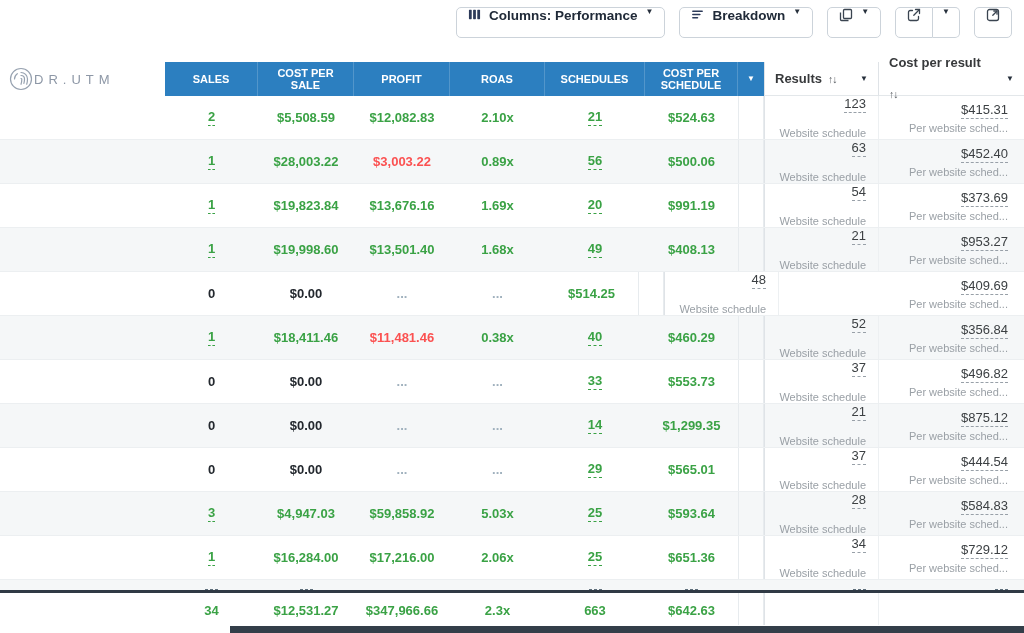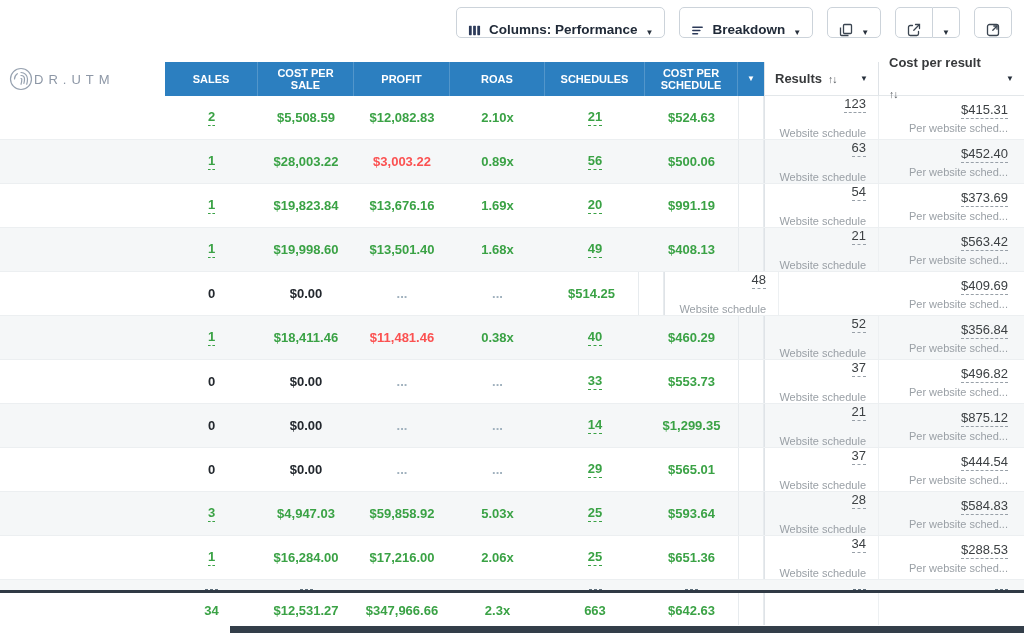--- a/index.html
+++ b/index.html
@@ -4,21 +4,21 @@
 <style>
   * { box-sizing: border-box; }
   html,body { margin:0; padding:0; }
   body {
     width:1024px; height:633px; position:relative; overflow:hidden;
     background:#fff; font-family:"Liberation Sans", sans-serif; color:#202a38;
   }
   
   .toolbar { height:44px; display:flex; justify-content:flex-end; align-items:center; gap:14px; padding:0 12px; }
   .btn {
-    display:inline-flex; align-items:flex-end; gap:8px; height:31px; padding:0 11px;
+    display:inline-flex; align-items:flex-start; gap:8px; height:31px; padding:0 11px;
     border:1px solid #ccd3da; border-radius:5px; background:#fff;
     font-size:13.5px; font-weight:600; color:#202a38; cursor:pointer; white-space:nowrap;
   }
   .btn .caret, .caret { font-size:8px; color:#27303c; line-height:1; }
   .btn-group { display:inline-flex; }
   .btn-group .btn:first-child { border-radius:5px 0 0 5px; }
   .btn-group .btn:last-child  { border-radius:0 5px 5px 0; border-left:none; padding:0 9px; }
   .icon { display:inline-flex; align-items:center; }
 
   
@@ -286,21 +286,21 @@
         </div>
         <div class="cell c-cpsch">
           <span class="green">$408.13</span>
         </div>
         <div class="cell c-caret-b"></div>
         <div class="cell c-results">
           <span class="pin-val">21</span>
           <span class="pin-sub">Website schedule</span>
         </div>
         <div class="cell c-cpr">
-          <span class="pin-val">$563.42</span>
+          <span class="pin-val">$953.27</span>
           <span class="pin-sub">Per website sched...</span>
         </div>
       </div>
       <div class="row">
         <div class="cell c-name"></div>
         <div class="cell c-sales">
           <span class="zero">0</span>
         </div>
         <div class="cell c-cps">
           <span class="zero">$0.00</span>
@@ -493,21 +493,21 @@
         </div>
         <div class="cell c-cpsch">
           <span class="green">$651.36</span>
         </div>
         <div class="cell c-caret-b"></div>
         <div class="cell c-results">
           <span class="pin-val">34</span>
           <span class="pin-sub">Website schedule</span>
         </div>
         <div class="cell c-cpr">
-          <span class="pin-val">$288.53</span>
+          <span class="pin-val">$729.12</span>
           <span class="pin-sub">Per website sched...</span>
         </div>
       </div>
     </div>
 
   <div class="partial-row">
     <div class="cell c-name"></div>
     <div class="cell c-sales">
         <span class="dash"></span>
       </div>

